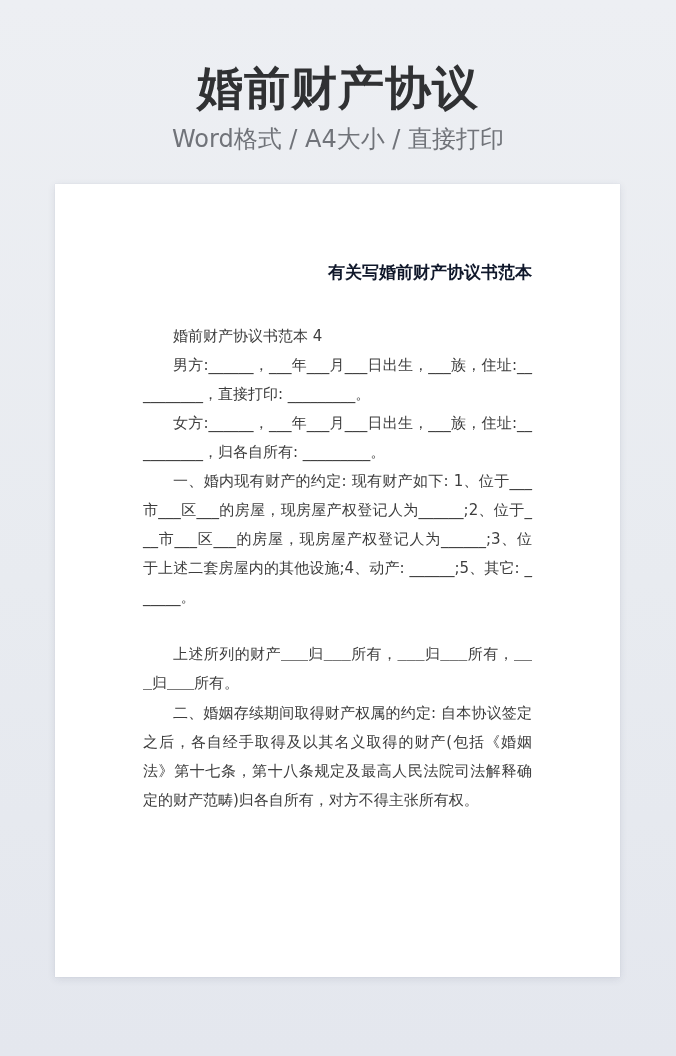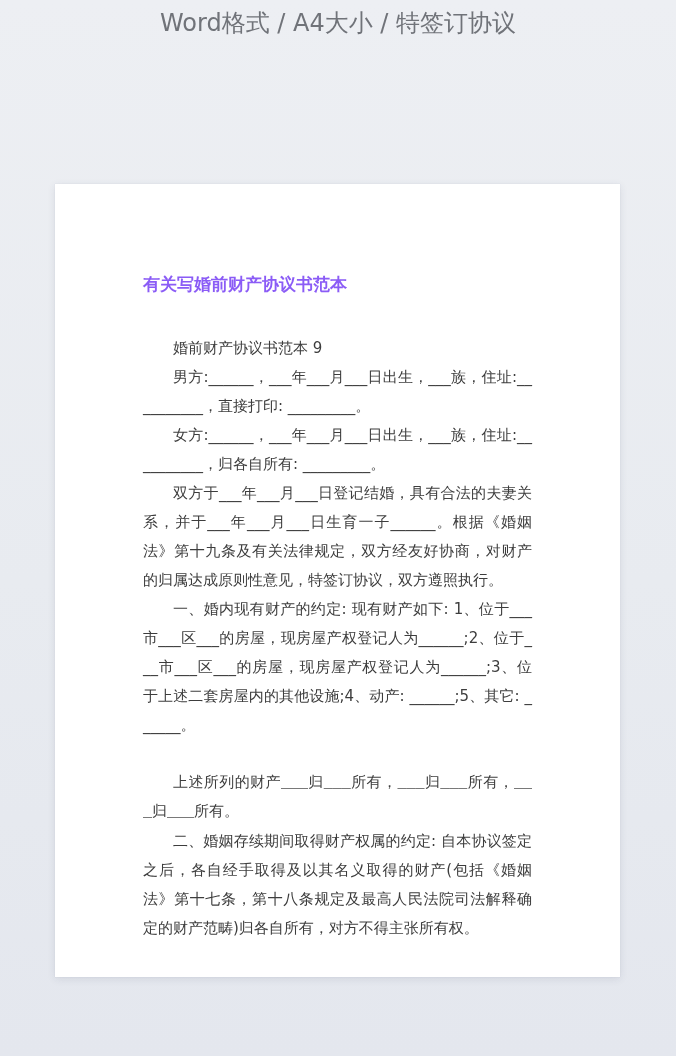--- a/index.html
+++ b/index.html
@@ -45,52 +45,52 @@
     left: 55px;
     top: 184px;
     width: 565px;
     height: 793px;
     box-sizing: border-box;
     background: #ffffff;
     box-shadow: 0 0 1px rgba(40,50,80,0.10), 0 2px 8px rgba(40,50,80,0.10);
     padding: 72px 88px 0 88px;
   }
   .doc-title {
-    margin: 16px 0 38px 0;
-    text-align: left;
+    margin: 4px 0 38px 0;
+    text-align: right;
     font-size: 17px;
     line-height: 24px;
     font-weight: 700;
-    color: #8b5cf6;
+    color: #0f172a;
   }
   .doc-body p {
     margin: 0;
     font-size: 15px;
     line-height: 29px;
     color: #3d3d3d;
     text-align: justify;
     text-indent: 2em;
     word-break: break-all;
   }
   .doc-body p.gap-before {
     margin-top: 29px;
     font-family: Liberation Mono, monospace;
   }
 </style>
 </head>
 <body>
 
 <div class="header">
-  <div class="subtitle">Word格式 / A4大小 / 特签订协议</div>
+  <div class="main-title">婚前财产协议</div>
+  <div class="subtitle">Word格式 / A4大小 / 直接打印</div>
 </div>
 
 <div class="paper">
   <h1 class="doc-title">有关写婚前财产协议书范本</h1>
   <div class="doc-body">
-      <p>婚前财产协议书范本 9</p>
+      <p>婚前财产协议书范本 4</p>
       <p>男方:______，___年___月___日出生，___族，住址:__________，直接打印: _________。</p>
       <p>女方:______，___年___月___日出生，___族，住址:__________，归各自所有: _________。</p>
-      <p>双方于___年___月___日登记结婚，具有合法的夫妻关系，并于___年___月___日生育一子______。根据《婚姻法》第十九条及有关法律规定，双方经友好协商，对财产的归属达成原则性意见，特签订协议，双方遵照执行。</p>
       <p>一、婚内现有财产的约定: 现有财产如下: 1、位于___市___区___的房屋，现房屋产权登记人为______;2、位于___市___区___的房屋，现房屋产权登记人为______;3、位于上述二套房屋内的其他设施;4、动产: ______;5、其它: ______。</p>
       <p class="gap-before">上述所列的财产___归___所有，___归___所有，___归___所有。</p>
       <p>二、婚姻存续期间取得财产权属的约定: 自本协议签定之后，各自经手取得及以其名义取得的财产(包括《婚姻法》第十七条，第十八条规定及最高人民法院司法解释确定的财产范畴)归各自所有，对方不得主张所有权。</p>
     </div>
 </div>
 
 </body></html>

